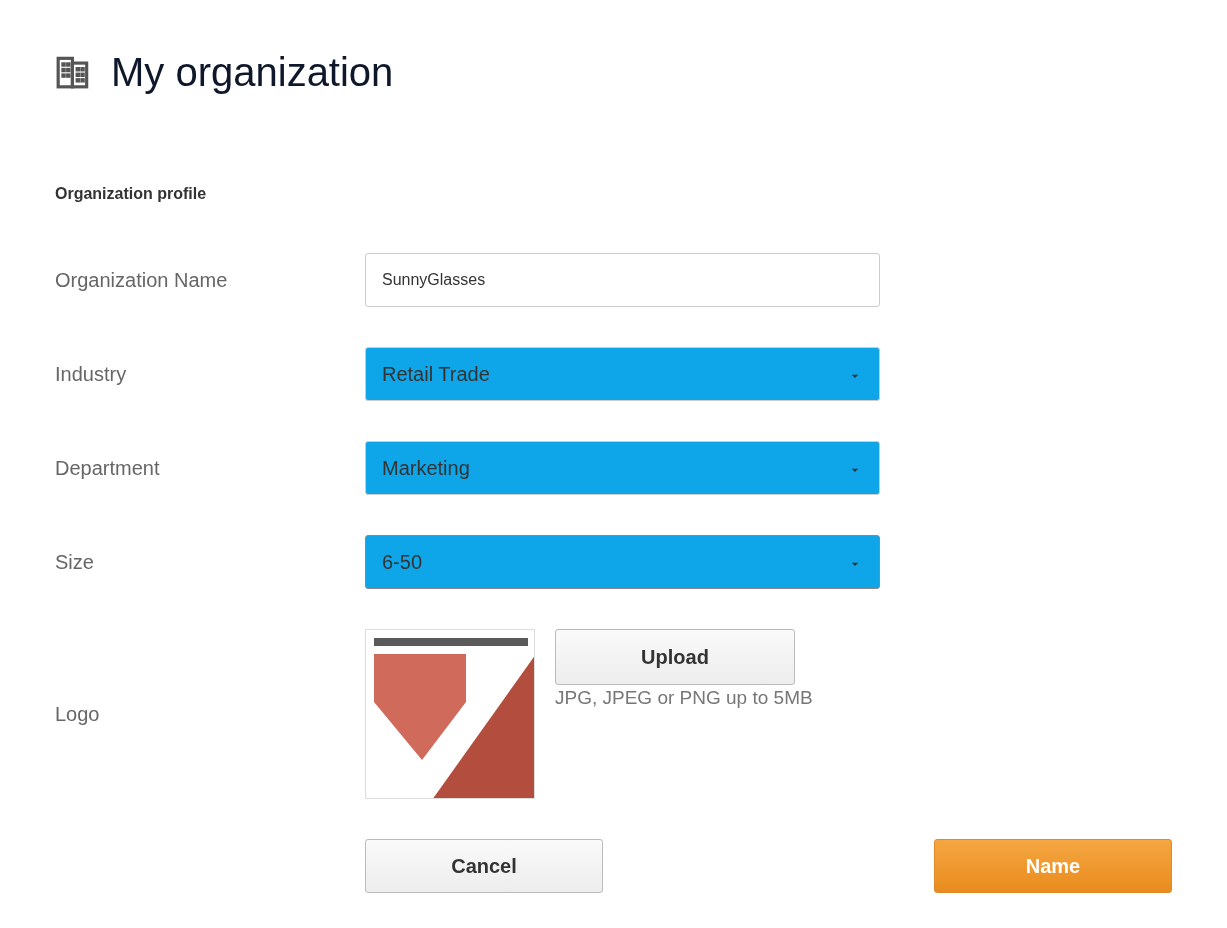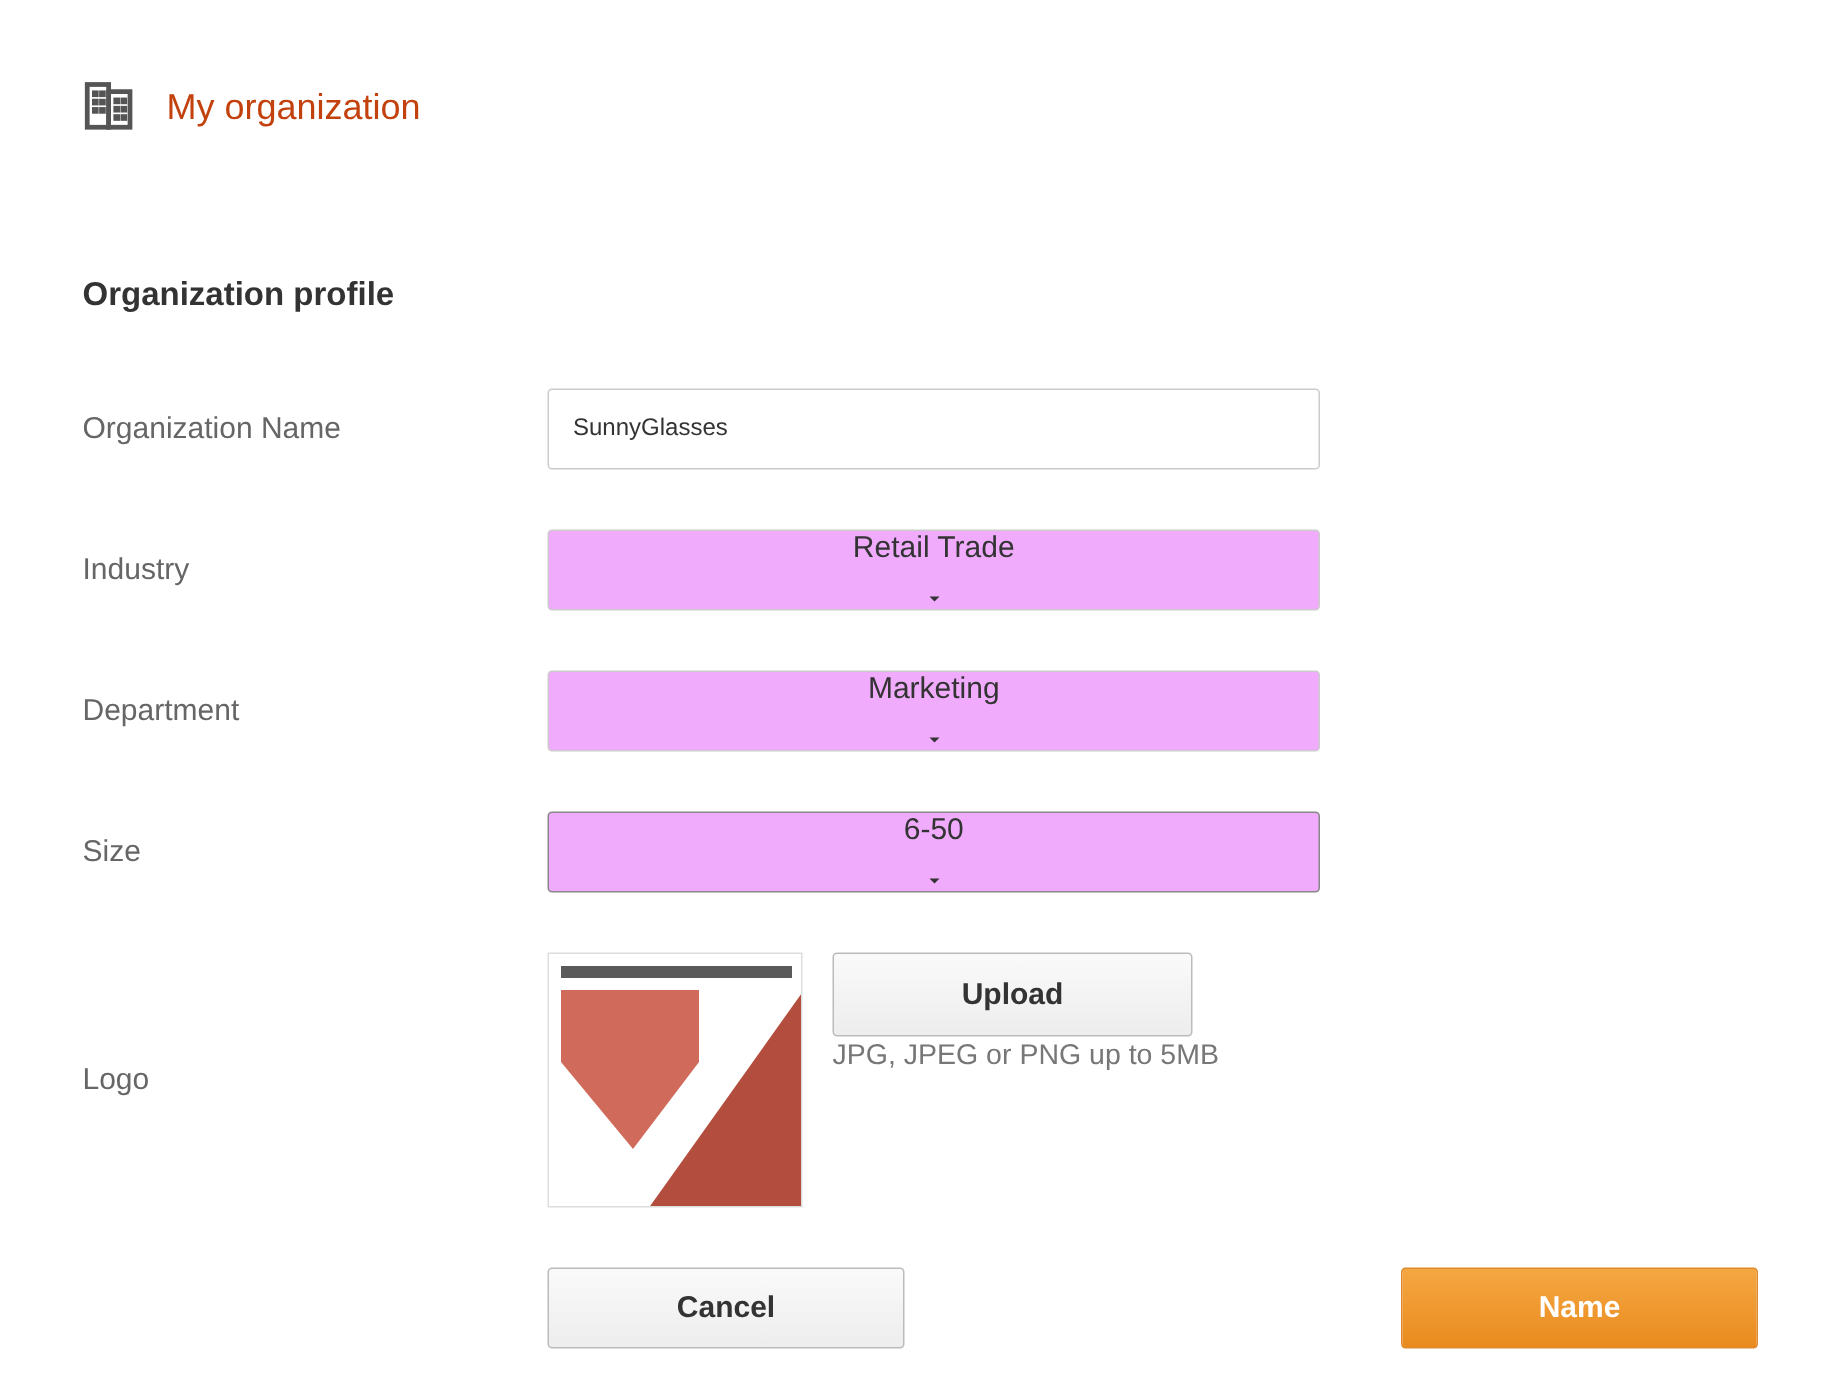--- a/index.html
+++ b/index.html
@@ -19,26 +19,26 @@
       gap: 18px;
       margin-bottom: 90px;
     }
     .page-header svg {
       width: 38px;
       height: 38px;
       fill: #555;
       stroke: #555;
     }
     .page-title {
-      font-size: 24px;
+      font-size: 40px;
       font-weight: 400;
-      color: #c2410c;
+      color: #0f172a;
     }
     .section-title {
-      font-size: 22px;
+      font-size: 16px;
       font-weight: 700;
       color: #333;
       margin-bottom: 50px;
     }
     .form-row {
       display: flex;
       align-items: center;
       margin-bottom: 40px;
     }
     .form-row.logo-row {
@@ -66,26 +66,25 @@
       outline: none;
     }
     .select-input {
       width: 100%;
       height: 54px;
       border: 1px solid #ccc;
       border-radius: 3px;
       padding: 0 16px;
       font-size: 20px;
       color: #333;
-      background: #f0abfc;
+      background: #0ea5e9;
       display: flex;
       align-items: center;
       justify-content: space-between;
       cursor: pointer;
-      flex-direction: column;
     }
     .select-input.focused {
       border-color: #888;
     }
     .chevron-down {
       width: 16px;
       height: 16px;
       display: inline-block;
     }
     .chevron-down svg {

